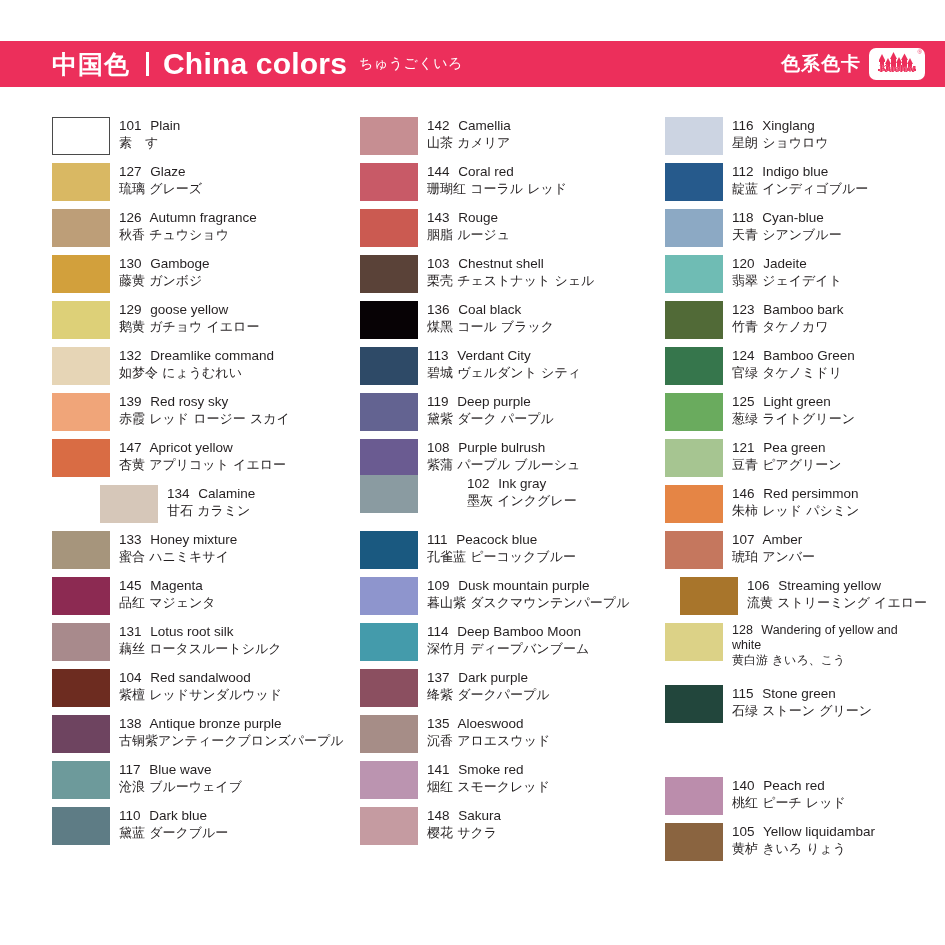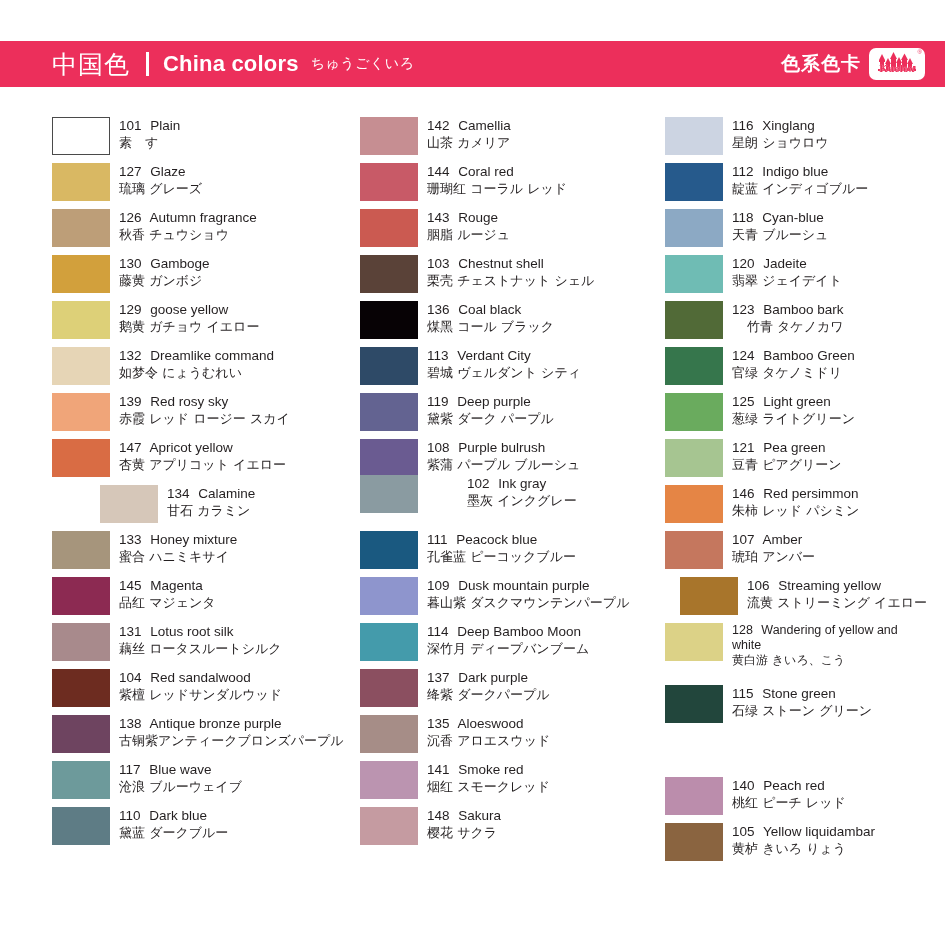--- a/index.html
+++ b/index.html
@@ -13,28 +13,28 @@
   #sheet{position:relative;width:945px;height:945px;background:#fff;}
 
   
   .header{
     position:absolute;left:0;top:41px;width:945px;height:46px;
     background:#ec2f5b;
     display:flex;align-items:center;
   }
   .header-left{display:flex;align-items:center;margin-left:52px;}
   .hdr-cn{
-    color:#ffffff;font-size:25px;font-weight:normal;letter-spacing:1px;
+    color:#ffffff;font-size:25px;font-weight:bold;letter-spacing:1px;
     font-family:"DejaVu Sans",sans-serif;
   }
   .hdr-divider{
     width:3px;height:24px;background:#ffffff;margin:0 14px 0 16px;display:block;
   }
   .hdr-en{
-    color:#ffffff;font-size:22px;font-weight:bold;letter-spacing:.2px;
+    color:#ffffff;font-size:30px;font-weight:bold;letter-spacing:.2px;
     font-family:"Liberation Sans",sans-serif;
   }
   .hdr-kana{
     color:#ffffff;font-size:14px;margin-left:12px;letter-spacing:.5px;
     font-family:"DejaVu Sans",sans-serif;
   }
   .header-right{
     margin-left:auto;margin-right:20px;display:flex;align-items:center;
   }
   .hdr-right-cn{
@@ -366,31 +366,31 @@
           <div class="swatch" style="background: rgb(38, 90, 140);"></div>
           <div class="labels">
             <div class="lbl-en"><span class="num">112</span> Indigo blue</div>
             <div class="lbl-jp">靛蓝 インディゴブルー</div>
           </div>
         </div>
         <div class="swatch-row" style="top: 122px;">
           <div class="swatch" style="background: rgb(140, 169, 196);"></div>
           <div class="labels">
             <div class="lbl-en"><span class="num">118</span> Cyan-blue</div>
-            <div class="lbl-jp">天青 ブルーシュ</div>
+            <div class="lbl-jp">天青 シアンブルー</div>
           </div>
         </div>
         <div class="swatch-row" style="top: 168px;">
           <div class="swatch" style="background: rgb(111, 188, 180);"></div>
           <div class="labels">
             <div class="lbl-en"><span class="num">120</span> Jadeite</div>
             <div class="lbl-jp">翡翠 ジェイデイト</div>
           </div>
         </div>
-        <div class="swatch-row" style="top: 214px; text-align: right;">
+        <div class="swatch-row" style="top: 214px;">
           <div class="swatch" style="background: rgb(81, 106, 55);"></div>
           <div class="labels">
             <div class="lbl-en"><span class="num">123</span> Bamboo bark</div>
             <div class="lbl-jp">竹青 タケノカワ</div>
           </div>
         </div>
         <div class="swatch-row" style="top: 260px;">
           <div class="swatch" style="background: rgb(54, 118, 76);"></div>
           <div class="labels">
             <div class="lbl-en"><span class="num">124</span> Bamboo Green</div>

